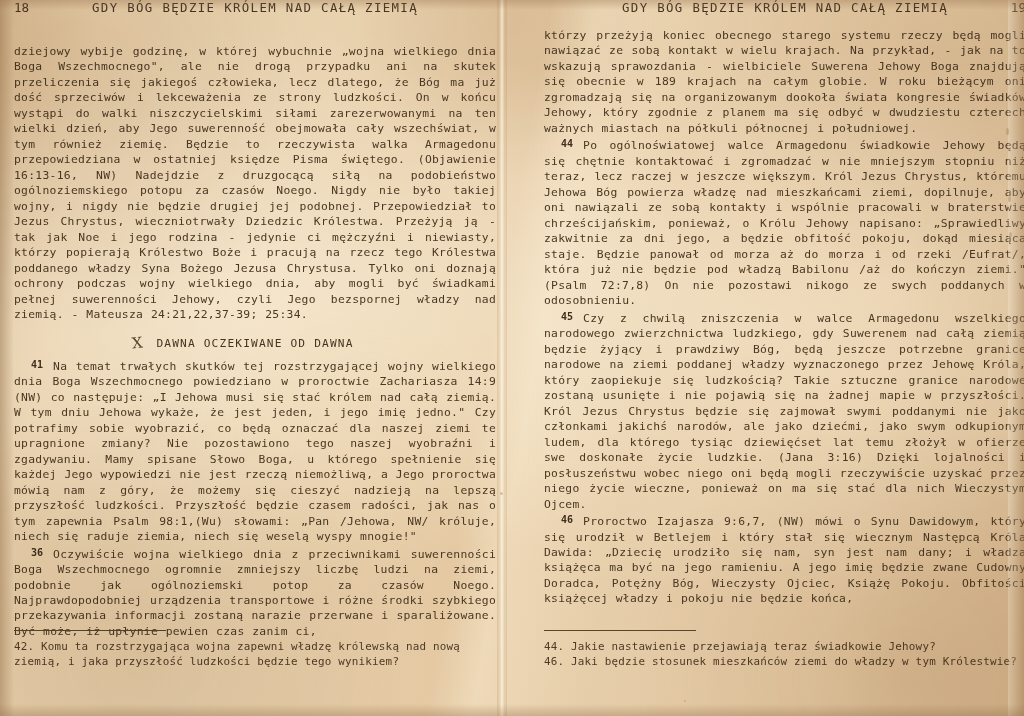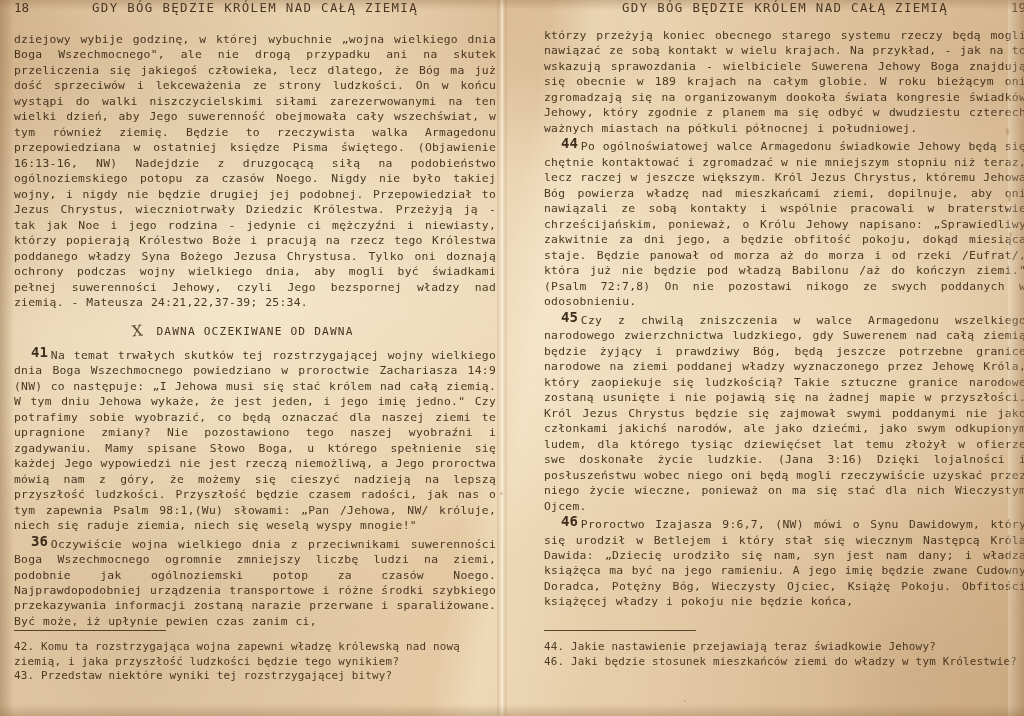--- a/index.html
+++ b/index.html
@@ -61,21 +61,21 @@
   .col-right .runhead .pg{text-align:right;}
 
   .body{
     font-size:11.35px;line-height:15.48px;color:#4a3822;
     text-align:justify;text-justify:inter-word;
     letter-spacing:.28px;word-spacing:.6px;
     -webkit-font-smoothing:none;
   }
   .body p{margin:0;}
   .p-ind{text-indent:17px;}
-  .pnum{font-size:14px;font-weight:bold;vertical-align:2px;letter-spacing:0;padding-right:3px;color:#3e2d1b;}
+  .pnum{font-size:10px;font-weight:bold;vertical-align:2px;letter-spacing:0;padding-right:10px;color:#3e2d1b;}
 
   .secthead{
     text-align:center;font-size:11.2px;letter-spacing:1.15px;
     color:#463422;margin:14px 0 7px 0;position:relative;
   }
   .xmark{
     position:absolute;left:118px;top:-3px;font-size:15px;color:#5a4328;
     font-family:"DejaVu Serif","Liberation Serif",serif;transform:rotate(-6deg);
   }
 
@@ -93,21 +93,21 @@
 <div id="page">
 
   <div class="col col-left">
 
     <div class="runhead">
       <span class="pg">18</span>
       <span class="title">GDY BÓG BĘDZIE KRÓLEM NAD CAŁĄ ZIEMIĄ</span>
       <span style="width:26px"></span>
     </div>
 
-    <div class="body" style="margin-top:6px;">
+    <div class="body" style="margin-top:18px;">
       <p>dziejowy wybije godzinę, w której wybuchnie „wojna wielkiego dnia Boga Wszechmocnego", ale nie drogą przypadku ani na skutek przeliczenia się jakiegoś człowieka, lecz dlatego, że Bóg ma już dość sprzeciwów i lekceważenia ze strony ludzkości. On w końcu wystąpi do walki niszczycielskimi siłami zarezerwowanymi na ten wielki dzień, aby Jego suwerenność obejmowała cały wszechświat, w tym również ziemię. Będzie to rzeczywista walka Armagedonu przepowiedziana w ostatniej księdze Pisma świętego. (Objawienie 16:13-16, NW) Nadejdzie z druzgocącą siłą na podobieństwo ogólnoziemskiego potopu za czasów Noego. Nigdy nie było takiej wojny, i nigdy nie będzie drugiej jej podobnej. Przepowiedział to Jezus Chrystus, wieczniotrwały Dziedzic Królestwa. Przeżyją ją - tak jak Noe i jego rodzina - jedynie ci mężczyźni i niewiasty, którzy popierają Królestwo Boże i pracują na rzecz tego Królestwa poddanego władzy Syna Bożego Jezusa Chrystusa. Tylko oni doznają ochrony podczas wojny wielkiego dnia, aby mogli być świadkami pełnej suwerenności Jehowy, czyli Jego bezspornej władzy nad ziemią. - Mateusza 24:21,22,37-39; 25:34.</p>
     </div>
 
     <div class="secthead">
       <span class="xmark">X</span>
       <span>DAWNA OCZEKIWANE OD DAWNA</span>
     </div>
 
     <div class="body">
       <p class="p-ind">
@@ -115,21 +115,20 @@
       </p>
       <p class="p-ind">
         <span class="pnum">36</span><span>Oczywiście wojna wielkiego dnia z przeciwnikami suwerenności Boga Wszechmocnego ogromnie zmniejszy liczbę ludzi na ziemi, podobnie jak ogólnoziemski potop za czasów Noego. Najprawdopodobniej urządzenia transportowe i różne środki szybkiego przekazywania informacji zostaną narazie przerwane i sparaliżowane. Być może, iż upłynie pewien czas zanim ci,</span>
       </p>
     </div>
 
     <div class="footnotes" style="top:630px;">
       <div class="fn-rule"></div>
       <div class="fn">
         <p>42. Komu ta rozstrzygająca wojna zapewni władzę królewską nad nową ziemią, i jaka przyszłość ludzkości będzie tego wynikiem?</p>
-        <p>43. Przedstaw niektóre wyniki tej rozstrzygającej bitwy?</p>
       </div>
     </div>
   </div>
 
   <div class="col col-right">
 
     <div class="runhead">
       <span style="width:26px"></span>
       <span class="title">GDY BÓG BĘDZIE KRÓLEM NAD CAŁĄ ZIEMIĄ</span>
       <span class="pg">19</span>

